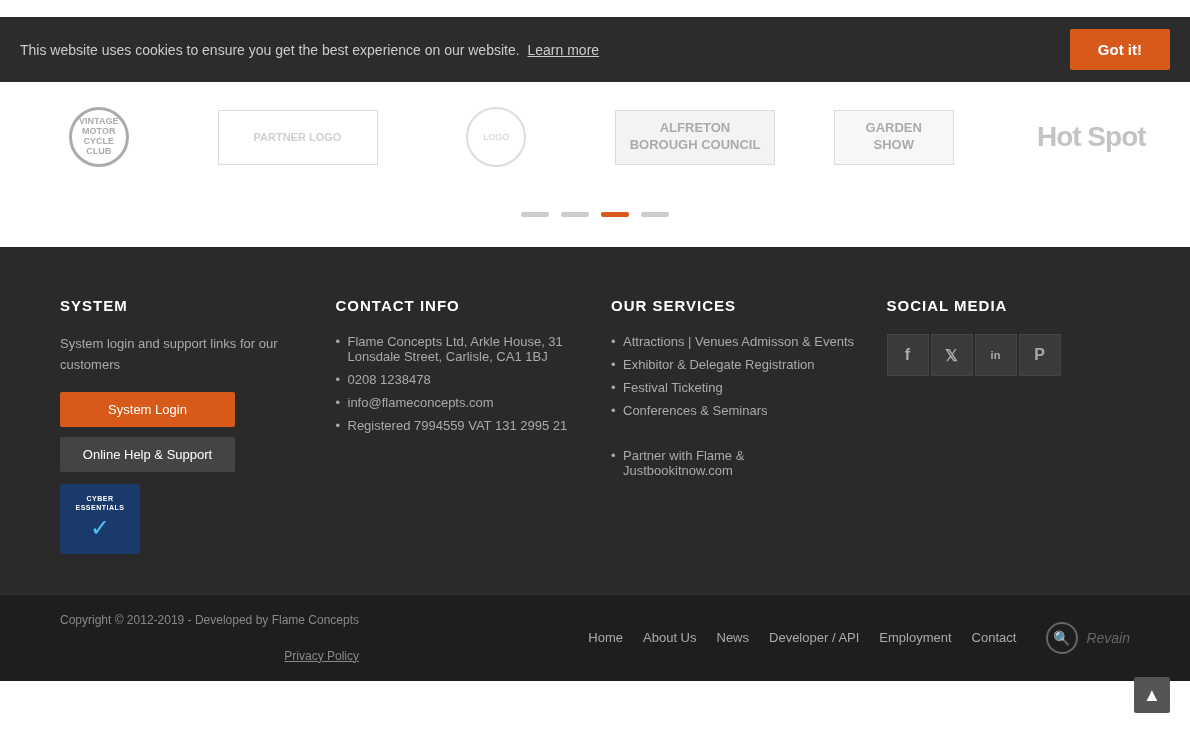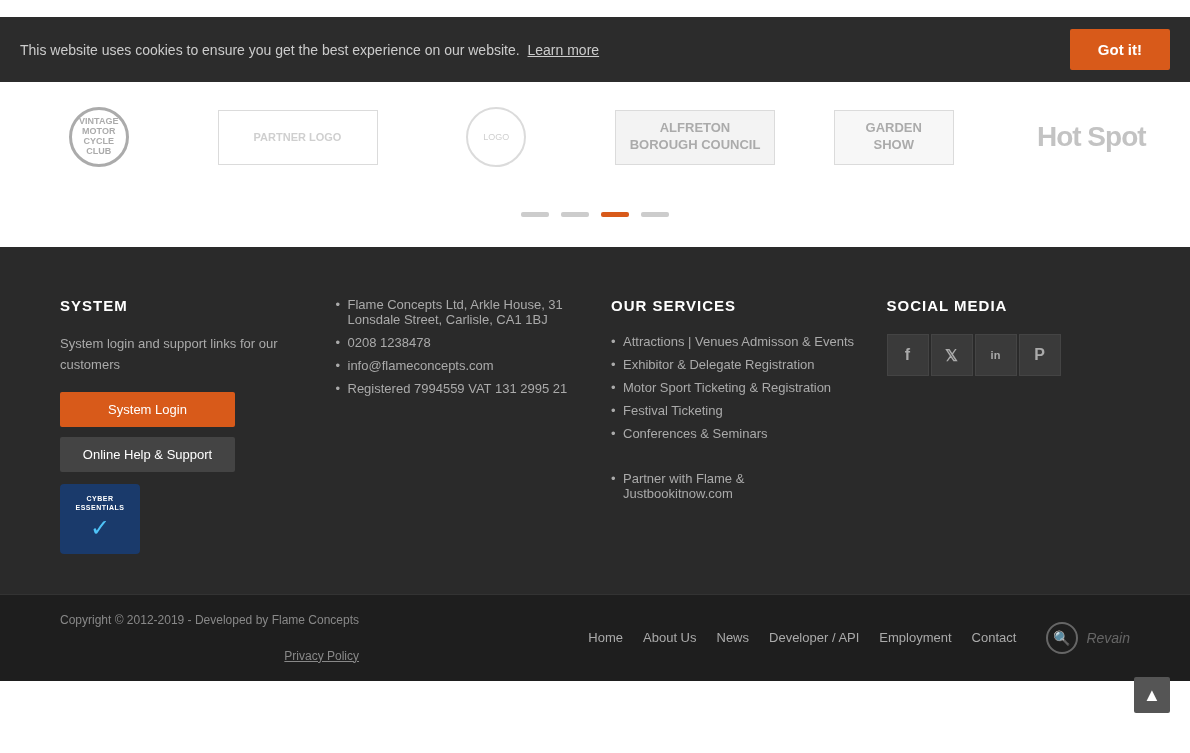--- a/index.html
+++ b/index.html
@@ -360,34 +360,34 @@
     <p>System login and support links for our customers</p>
     <a class="footer-btn" href="#">System Login</a>
     <a class="footer-btn secondary" href="#">Online Help &amp; Support</a>
     <div class="cyber-badge">
       <span class="badge-text">CYBER<br>ESSENTIALS</span>
       <span class="check-mark">✓</span>
     </div>
   </div>
 
   <div class="footer-section">
+    <h3>CONTACT INFO</h3>
     <ul>
       <li>Flame Concepts Ltd, Arkle House, 31 Lonsdale Street, Carlisle, CA1 1BJ</li>
       <li>0208 1238478</li>
       <li>info@flameconcepts.com</li>
       <li>Registered 7994559   VAT 131 2995 21</li>
     </ul>
   </div>
 
   <div class="footer-section">
     <h3>OUR SERVICES</h3>
     <ul>
       <li><a href="#">Attractions | Venues Admisson &amp; Events</a></li>
       <li><a href="#">Exhibitor &amp; Delegate Registration</a></li>
-      <li><a href="#">Motor Sport Ticketing &amp; Registration</a></li>
       <li><a href="#">Festival Ticketing</a></li>
       <li><a href="#">Conferences &amp; Seminars</a></li>
     </ul>
     <div class="partner-section">
       <ul>
         <li><a href="#">Partner with Flame &amp; Justbookitnow.com</a></li>
       </ul>
     </div>
   </div>
 

